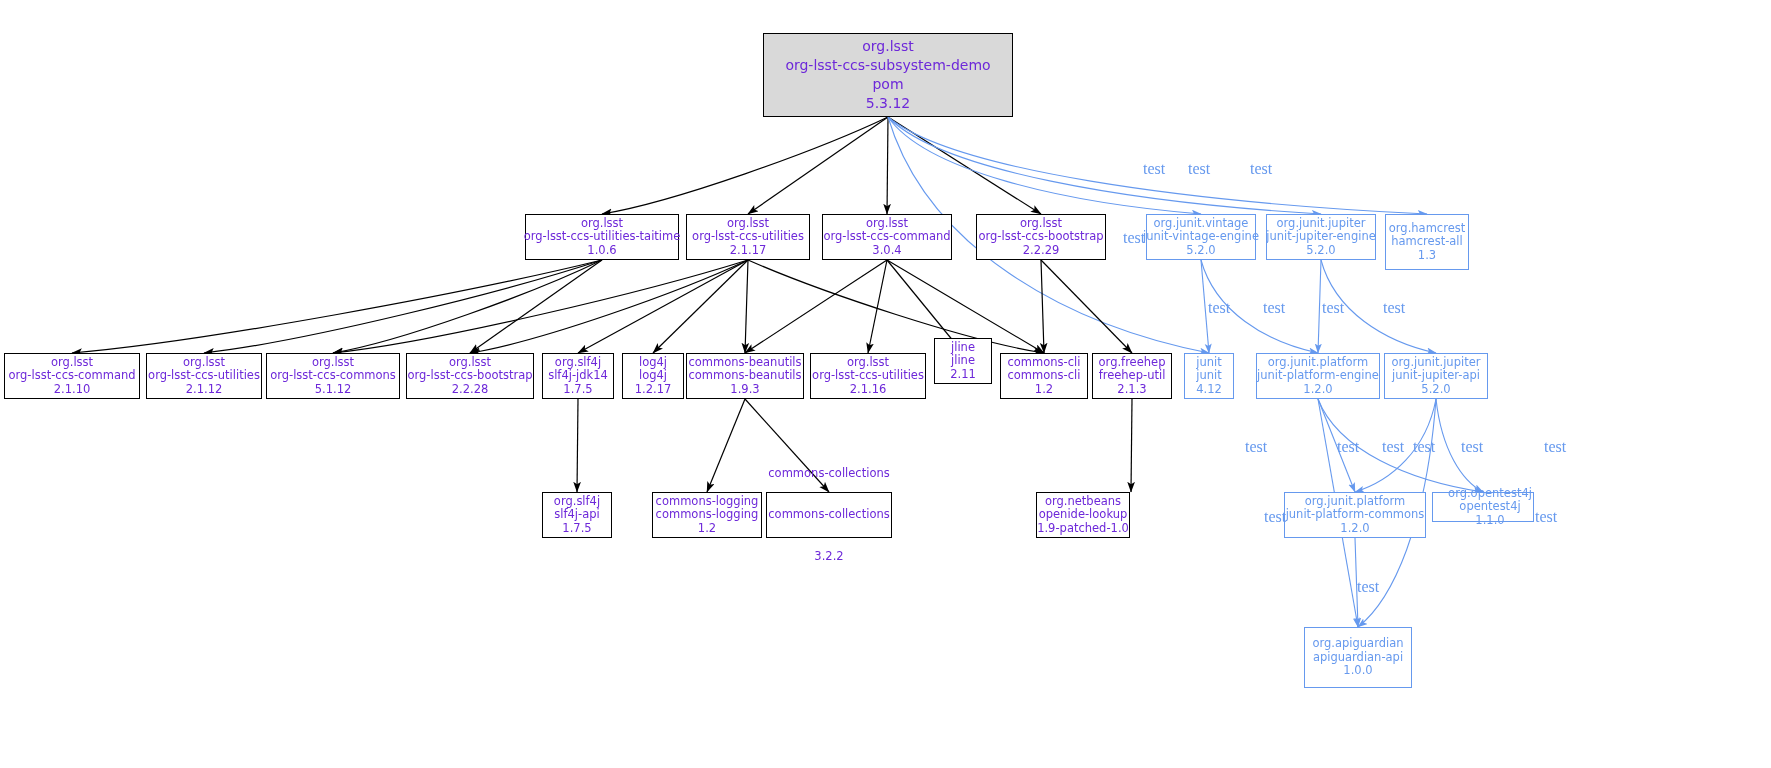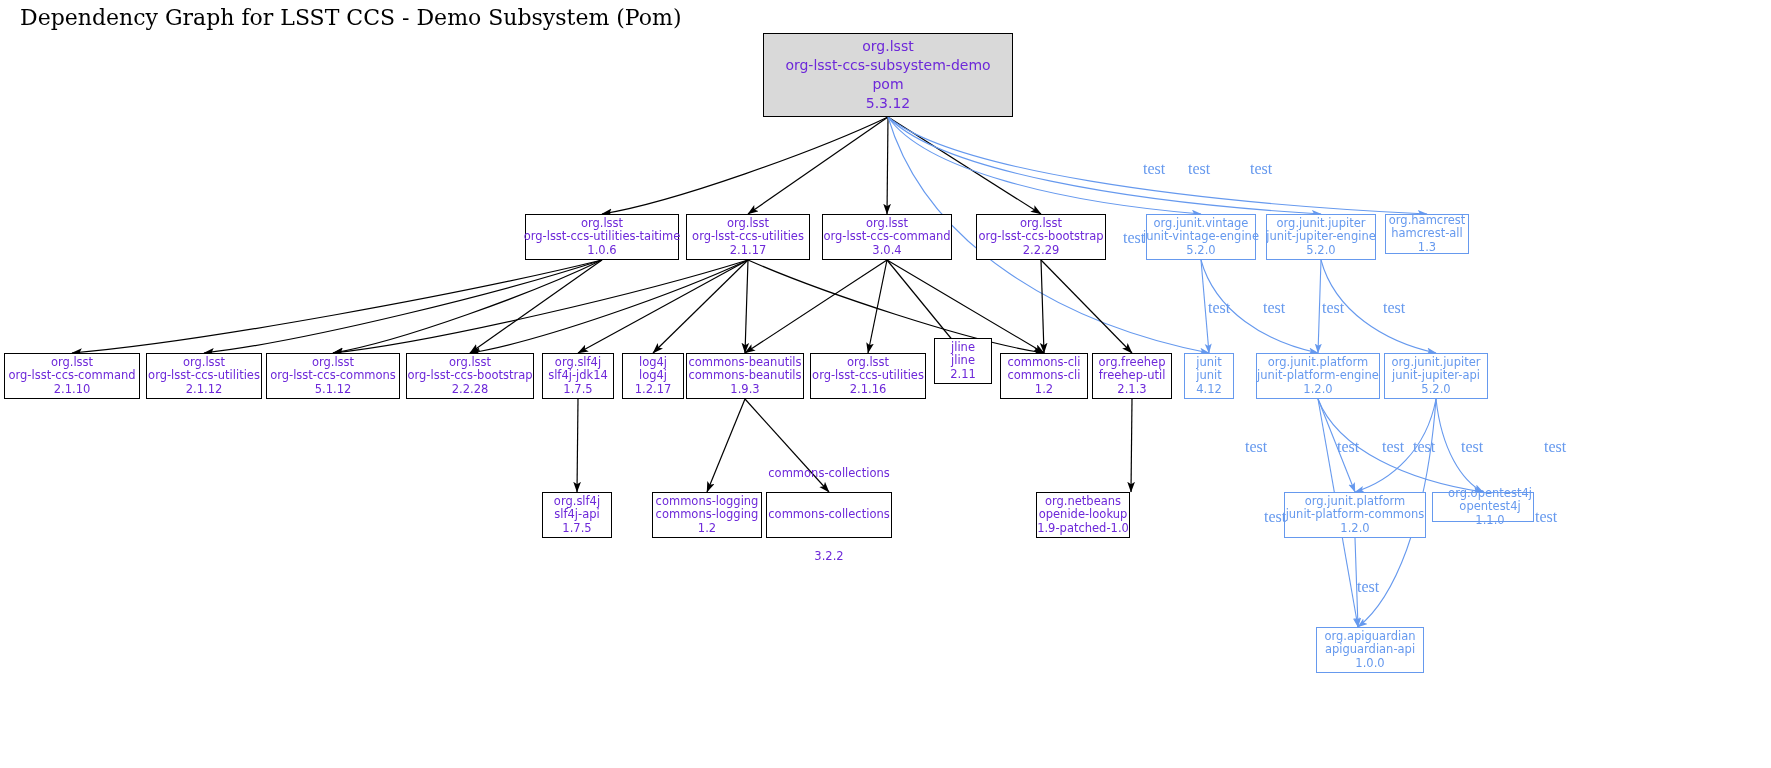--- a/index.html
+++ b/index.html
@@ -66,21 +66,20 @@
     color: #6699ee;
     white-space: nowrap;
     font-family: Liberation Serif, serif;
   }
 </style>
 </head>
 <body>
 
 <div id="canvas">
 
-  <div id="title">Dependency Graph for LSST CCS - Demo Subsystem (Pom)</div>
 
   <svg class="edges" id="edge-layer" viewBox="0 0 1771 768" xmlns="http://www.w3.org/2000/svg">
     <defs>
       <marker id="arrow-black" markerWidth="10" markerHeight="10" refX="8.5" refY="3.2" orient="auto" markerUnits="strokeWidth">
         <path d="M0,0 L9,3.2 L0,6.4 L2,3.2 z" fill="#000000"></path>
       </marker>
       <marker id="arrow-blue" markerWidth="10" markerHeight="10" refX="8.5" refY="3.2" orient="auto" markerUnits="strokeWidth">
         <path d="M0,0 L9,3.2 L0,6.4 L2,3.2 z" fill="#6699ee"></path>
       </marker>
     </defs>
@@ -157,21 +156,21 @@
       <div class="node test" style="left: 1146px; top: 214px; width: 110px; height: 46px;">
         <span class="ln">org.junit.vintage</span>
         <span class="ln">junit-vintage-engine</span>
         <span class="ln">5.2.0</span>
       </div>
       <div class="node test" style="left: 1266px; top: 214px; width: 110px; height: 46px;">
         <span class="ln">org.junit.jupiter</span>
         <span class="ln">junit-jupiter-engine</span>
         <span class="ln">5.2.0</span>
       </div>
-      <div class="node test" style="left: 1385px; top: 214px; width: 84px; height: 40px;">
+      <div class="node test" style="left: 1385px; top: 214px; width: 84px; height: 56px;">
         <span class="ln">org.hamcrest</span>
         <span class="ln">hamcrest-all</span>
         <span class="ln">1.3</span>
       </div>
       <div class="node" style="left: 4px; top: 353px; width: 136px; height: 46px;">
         <span class="ln">org.lsst</span>
         <span class="ln">org-lsst-ccs-command</span>
         <span class="ln">2.1.10</span>
       </div>
       <div class="node" style="left: 146px; top: 353px; width: 116px; height: 46px;">
@@ -262,21 +261,21 @@
       <div class="node test" style="left: 1284px; top: 492px; width: 142px; height: 46px;">
         <span class="ln">org.junit.platform</span>
         <span class="ln">junit-platform-commons</span>
         <span class="ln">1.2.0</span>
       </div>
       <div class="node test" style="left: 1432px; top: 492px; width: 102px; height: 30px; padding-left: 20px;">
         <span class="ln">org.opentest4j</span>
         <span class="ln">opentest4j</span>
         <span class="ln">1.1.0</span>
       </div>
-      <div class="node test" style="left: 1304px; top: 627px; width: 108px; height: 46px; margin-left: 12px;">
+      <div class="node test" style="left: 1304px; top: 627px; width: 108px; height: 61px;">
         <span class="ln">org.apiguardian</span>
         <span class="ln">apiguardian-api</span>
         <span class="ln">1.0.0</span>
       </div>
     </div>
   <div id="label-layer">
       <div class="edge-label" style="left: 1143px; top: 160px;">test</div>
       <div class="edge-label" style="left: 1188px; top: 160px;">test</div>
       <div class="edge-label" style="left: 1250px; top: 160px;">test</div>
       <div class="edge-label" style="left: 1123px; top: 229px;">test</div>

